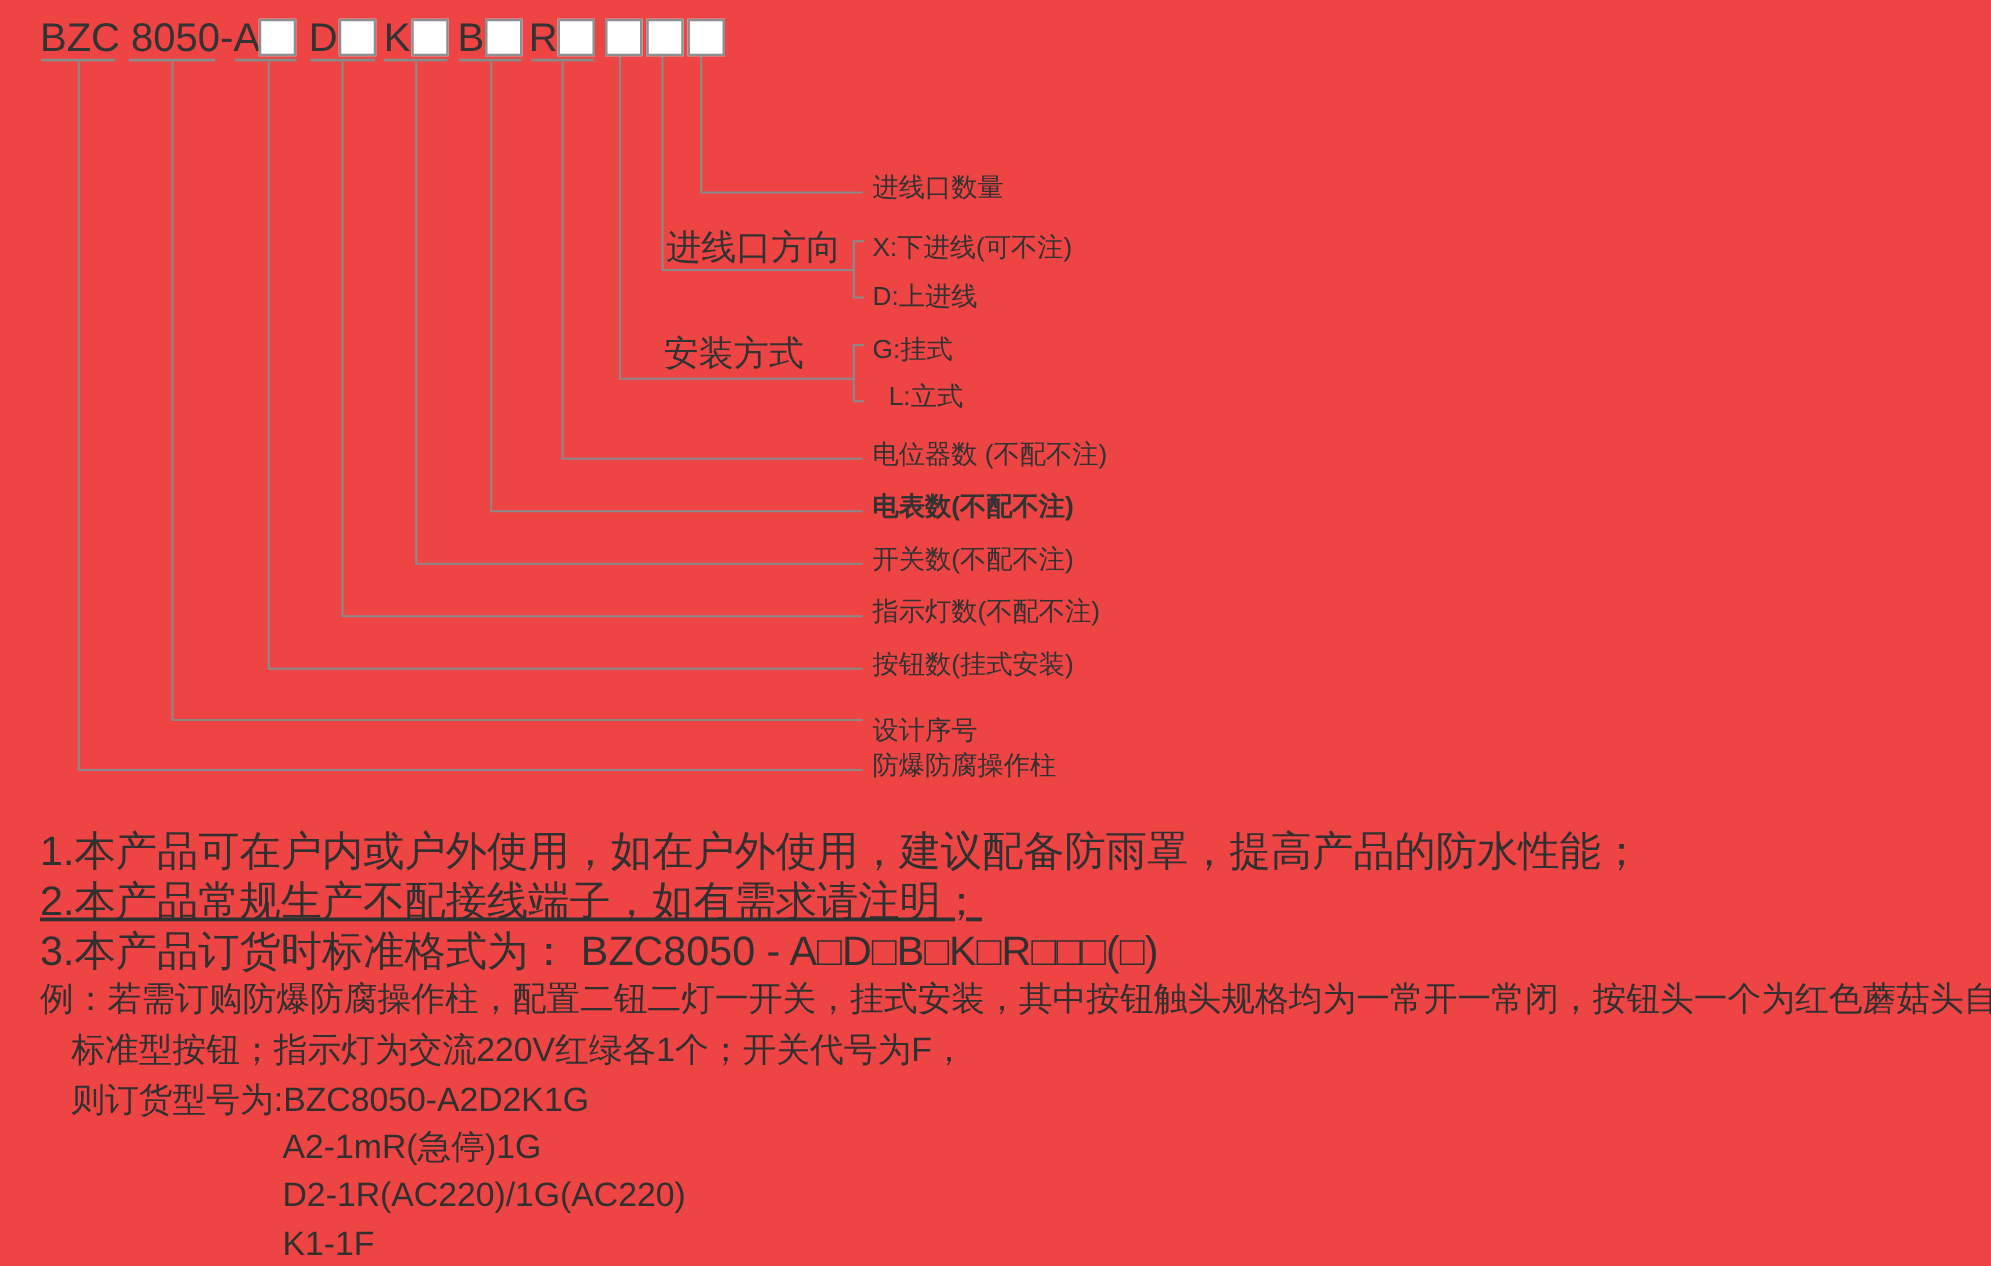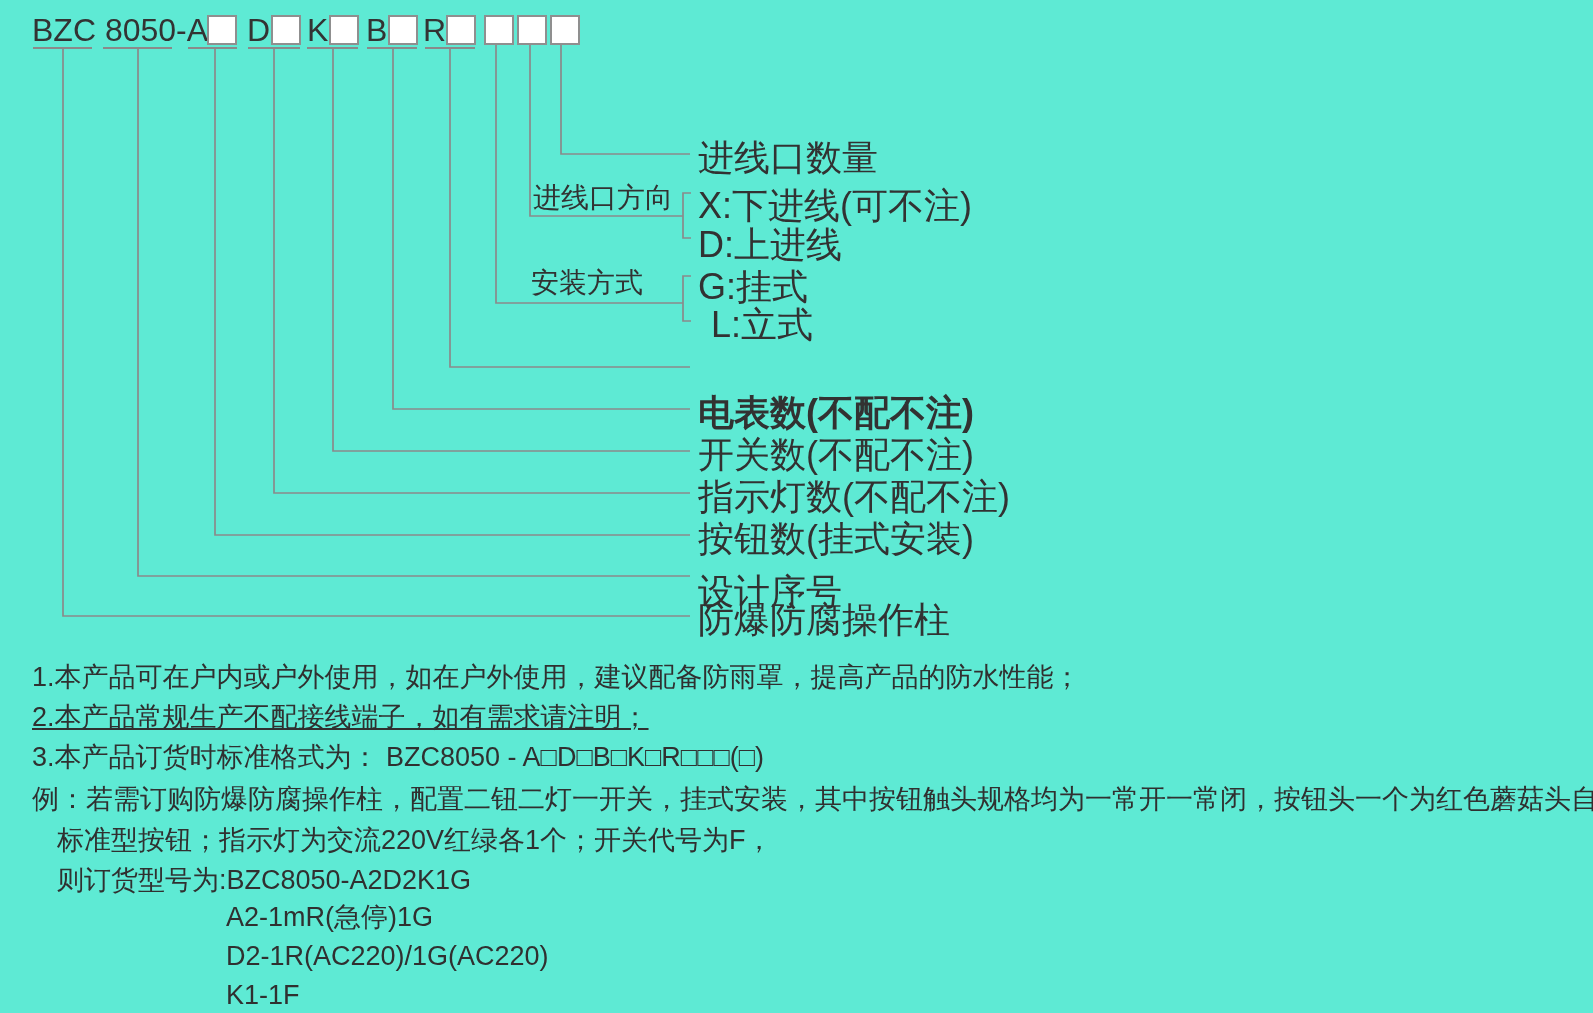--- a/index.html
+++ b/index.html
@@ -1,41 +1,41 @@
 <!DOCTYPE html>
 <html><head>
 <meta charset="utf-8">
 <style>
   html,body{margin:0;padding:0;background:#ffffff;}
   #page{
     position:relative;
     width:1593px;height:1013px;
-    background:#5eead4;
+    background:#ef4444;
     overflow:hidden;
     font-family:"Liberation Sans","DejaVu Sans",sans-serif;
     color:#2f2f2f;
   }
   .abs{position:absolute;white-space:nowrap;line-height:1;}
   .code-text{
     font-size:32px;
     letter-spacing:0px;
     color:#333333;
     top:14px;
   }
   .code-box{
     position:absolute;
     top:15px;width:26px;height:26px;
     border:2px solid #8f8f8f;
     background:#ffffff;
     box-sizing:content-box;
   }
   svg.lines{position:absolute;left:0;top:0;pointer-events:none;}
-  .dlabel{font-size:36px;color:#323232;}
+  .dlabel{font-size:21px;color:#323232;}
   .glabel{font-size:28px;color:#323232;}
-  .note{font-size:27px;color:#303030;}
+  .note{font-size:33px;color:#303030;}
   .ex{font-size:27px;color:#303030;}
 </style>
 </head>
 <body>
 
 <div id="page">
 
   <svg class="lines" width="1593" height="1013" viewBox="0 0 1593 1013">
     <g stroke="#8a8a8a" stroke-width="2.2" fill="none">
 
@@ -82,20 +82,21 @@
   <span class="abs dlabel" style="left:698px;top:140px;">进线口数量</span>
 
   <span class="abs glabel" style="left:533px;top:184px;">进线口方向</span>
   <span class="abs dlabel" style="left:698px;top:188px;">X:下进线(可不注)</span>
   <span class="abs dlabel" style="left:698px;top:227px;">D:上进线</span>
 
   <span class="abs glabel" style="left:531px;top:269px;">安装方式</span>
   <span class="abs dlabel" style="left:698px;top:269px;">G:挂式</span>
   <span class="abs dlabel" style="left:698px;top:307px;margin-left:13px;">L:立式</span>
 
+  <span class="abs dlabel" style="left:698px;top:353px;">电位器数 (不配不注)</span>
   <span class="abs dlabel" style="left:698px;top:395px;font-weight:bold;">电表数(不配不注)</span>
   <span class="abs dlabel" style="left:698px;top:437px;">开关数(不配不注)</span>
   <span class="abs dlabel" style="left:698px;top:479px;">指示灯数(不配不注)</span>
   <span class="abs dlabel" style="left:698px;top:521px;">按钮数(挂式安装)</span>
   <span class="abs dlabel" style="left:698px;top:546px;margin-top:28px;">设计序号</span>
   <span class="abs dlabel" style="left:698px;top:602px;">防爆防腐操作柱</span>
 
   <span class="abs note" style="left:32px;top:664px;">1.本产品可在户内或户外使用，如在户外使用，建议配备防雨罩，提高产品的防水性能；</span>
   <span class="abs note" style="left:32px;top:704px;text-decoration:underline;">2.本产品常规生产不配接线端子，如有需求请注明；</span>
   <span class="abs note" style="left:32px;top:744px;">3.本产品订货时标准格式为： BZC8050 - A□D□B□K□R□□□(□)</span>

